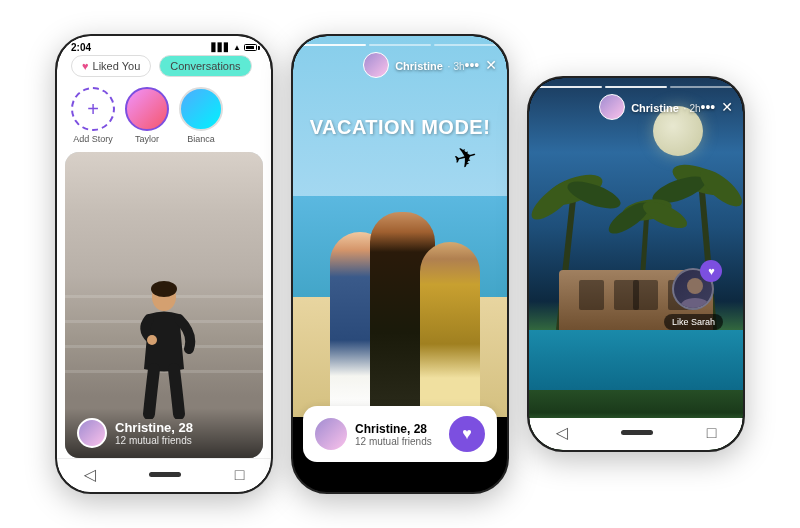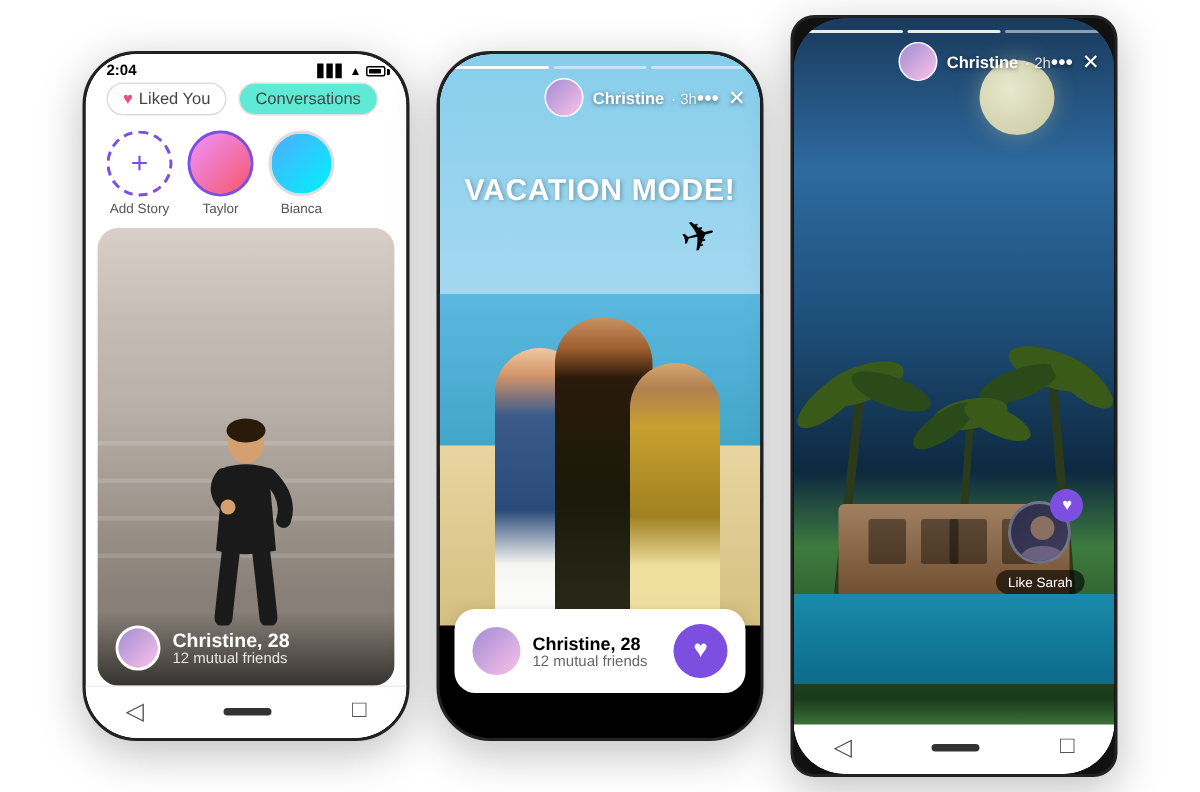--- a/index.html
+++ b/index.html
@@ -26,21 +26,21 @@
     .phone {
       border-radius: 36px;
       border: 2px solid #222;
       background: #111;
       overflow: hidden;
       position: relative;
       box-shadow: 0 8px 30px rgba(0,0,0,0.25);
     }
     .phone-1 { width: 218px; height: 460px; }
     .phone-2 { width: 218px; height: 460px; }
-    .phone-3 { width: 218px; height: 508px; border-radius: 16px; }
+    .phone-3 { width: 218px; height: 376px; }
 
     .phone-screen {
       width: 100%;
       height: 100%;
       border-radius: 34px;
       overflow: hidden;
       background: #fff;
       position: relative;
       display: flex;
       flex-direction: column;

